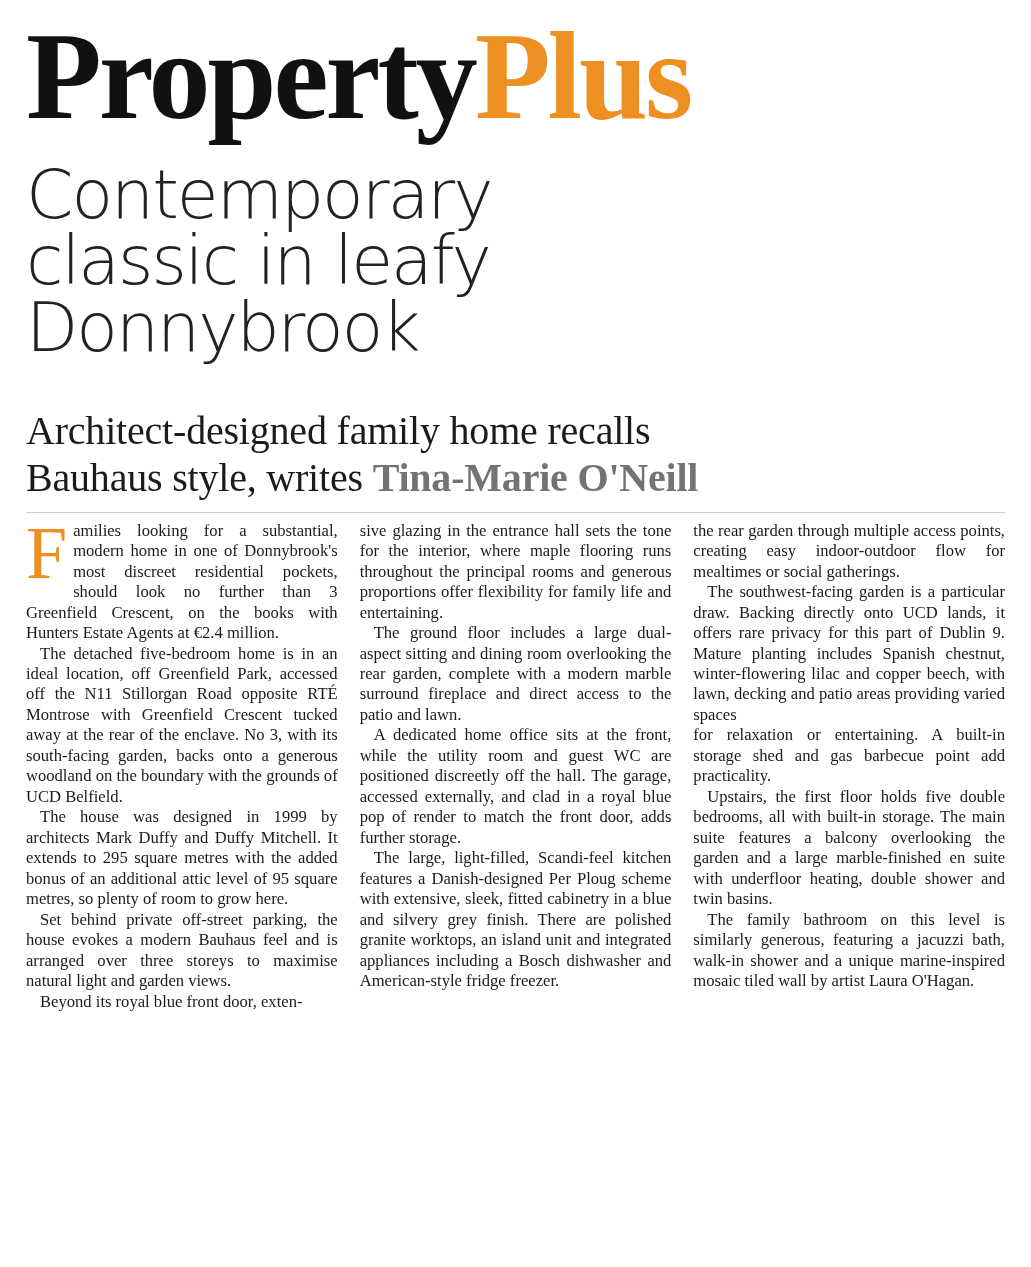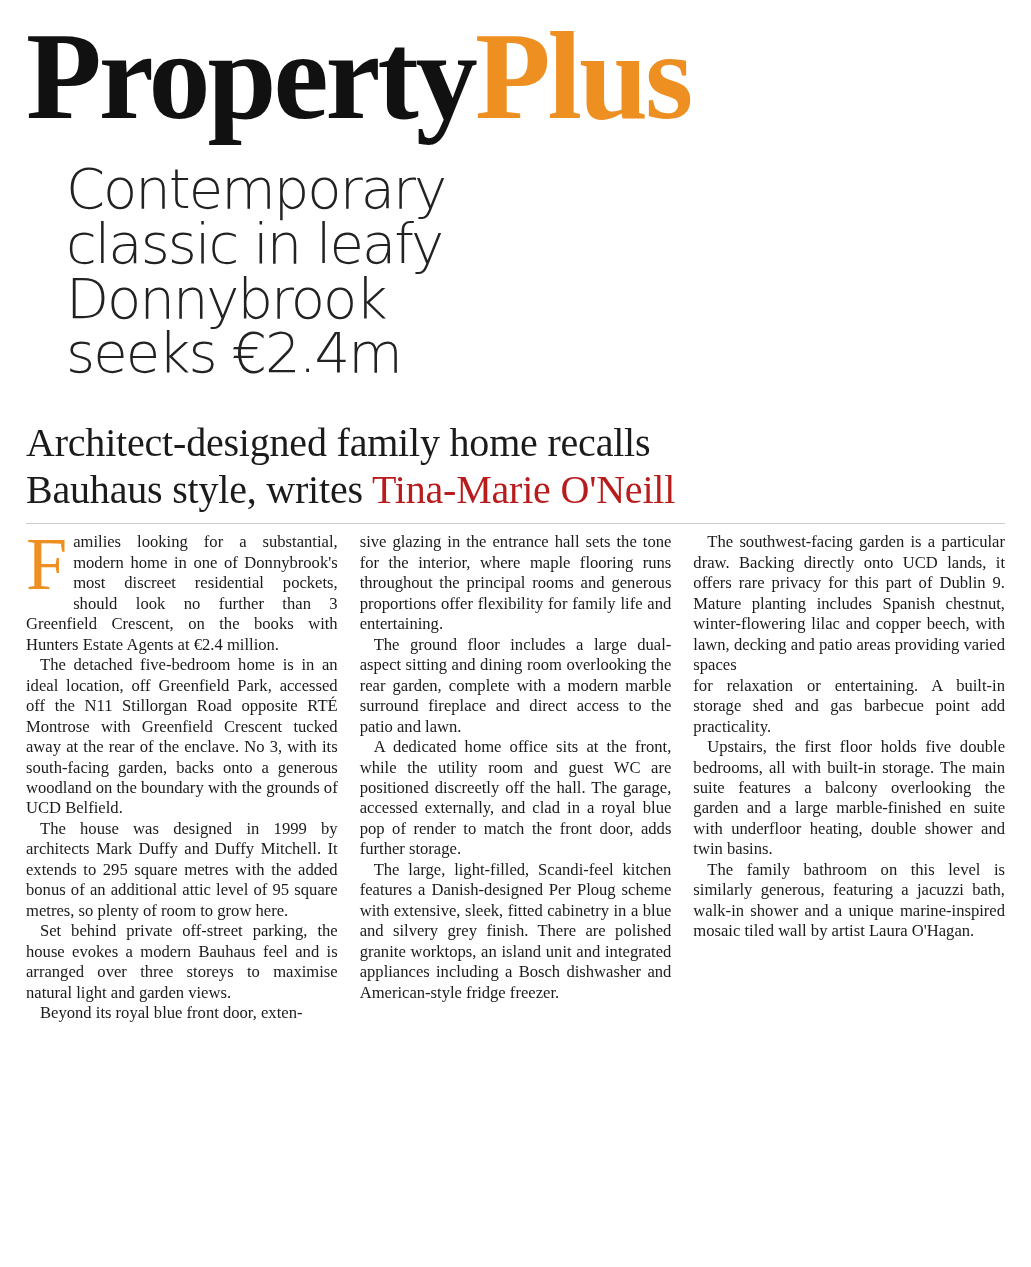--- a/index.html
+++ b/index.html
@@ -35,43 +35,42 @@
     letter-spacing: -3px;
   }
   .masthead .word-1 { color: #111111; }
   .masthead .word-2 { color: #ee8f22; }
 
   
   .headline {
     margin-top: 26px;
     font-family: "DejaVu Sans", sans-serif;
     font-weight: 300;
-    font-size: 56px;
+    font-size: 68px;
     line-height: 0.98;
     letter-spacing: -2px;
     color: #222222;
-    margin-left: 40px;
   }
   .headline .line {
     display: block;
     white-space: nowrap;
   }
 
   
   .standfirst {
     margin-top: 26px;
     font-family: "Liberation Serif", serif;
     font-size: 40px;
     line-height: 1.18;
     color: #1b1b1b;
     letter-spacing: -0.2px;
   }
   .standfirst .byline {
-    color: #b91c1c;
-    font-weight: normal;
+    color: #737373;
+    font-weight: bold;
   }
 
   
   .hrule {
     border: 0;
     border-top: 1px solid #cccccc;
     margin: 10px 0 8px 0;
   }
 
   
@@ -111,21 +110,20 @@
 <div class="page">
 
   <div class="masthead">
     <span class="word word-1">Property</span><span class="word word-2">Plus</span>
   </div>
 
   <h1 class="headline">
     <span class="line">Contemporary</span>
     <span class="line">classic in leafy</span>
     <span class="line">Donnybrook</span>
-    <span class="line">seeks €2.4m</span>
   </h1>
 
   <div class="standfirst">
     <div>Architect-designed family home recalls</div>
     <div><span>Bauhaus style, writes </span><span class="byline">Tina-Marie O'Neill</span></div>
   </div>
 
   <hr class="hrule">
 
   <div class="columns">
@@ -139,20 +137,21 @@
     </div>
 
     <div class="col">
       <p class="first">sive glazing in the entrance hall sets the tone for the interior, where maple flooring runs throughout the principal rooms and generous proportions offer flexibility for family life and entertaining.</p>
       <p>The ground floor includes a large dual-aspect sitting and dining room overlooking the rear garden, complete with a modern marble surround fireplace and direct access to the patio and lawn.</p>
       <p>A dedicated home office sits at the front, while the utility room and guest WC are positioned discreetly off the hall. The garage, accessed externally, and clad in a royal blue pop of render to match the front door, adds further storage.</p>
       <p>The large, light-filled, Scandi-feel kitchen features a Danish-designed Per Ploug scheme with extensive, sleek, fitted cabinetry in a blue and silvery grey finish. There are polished granite worktops, an island unit and integrated appliances including a Bosch dishwasher and American-style fridge freezer.</p>
     </div>
 
     <div class="col">
+      <p class="first">the rear garden through multiple access points, creating easy indoor-outdoor flow for mealtimes or social gatherings.</p>
       <p>The southwest-facing garden is a particular draw. Backing directly onto UCD lands, it offers rare privacy for this part of Dublin 9. Mature planting includes Spanish chestnut, winter-flowering lilac and copper beech, with lawn, decking and patio areas providing varied spaces</p>
       <p class="first">for relaxation or entertaining. A built-in storage shed and gas barbecue point add practicality.</p>
       <p>Upstairs, the first floor holds five double bedrooms, all with built-in storage. The main suite features a balcony overlooking the garden and a large marble-finished en suite with underfloor heating, double shower and twin basins.</p>
       <p>The family bathroom on this level is similarly generous, featuring a jacuzzi bath, walk-in shower and a unique marine-inspired mosaic tiled wall by artist Laura O'Hagan.</p>
     </div>
 
   </div>
 </div>
 
 </body></html>

